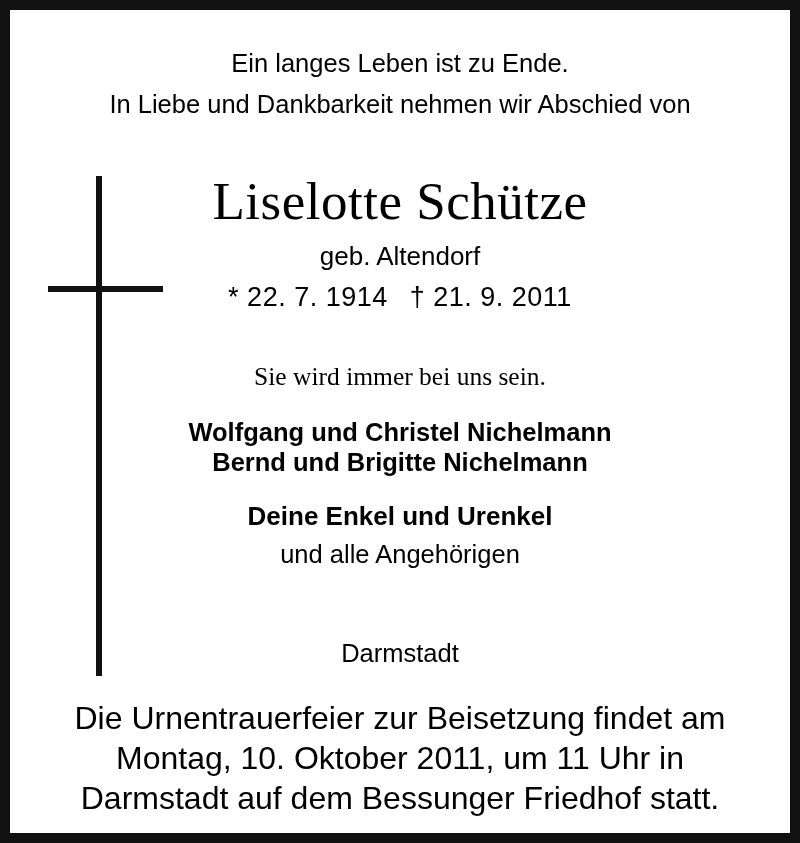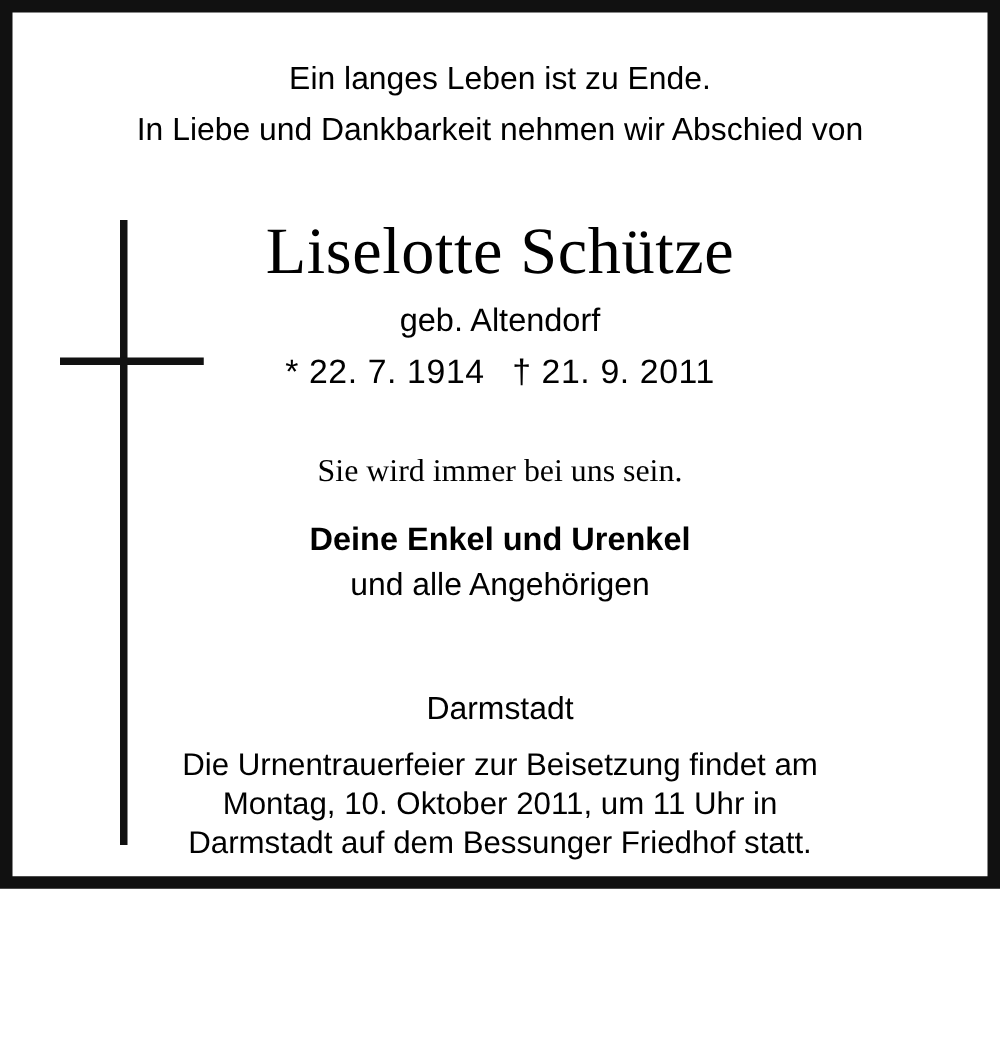--- a/index.html
+++ b/index.html
@@ -11,21 +11,21 @@
     width: 800px;
     height: 843px;
     font-family: "Liberation Sans", sans-serif;
     color: #000000;
     overflow: hidden;
   }
   .obituary {
     position: relative;
     box-sizing: border-box;
     width: 800px;
-    height: 711px;
+    height: 843px;
     background: #ffffff;
     border: 10px solid #111111;
     padding: 0;
   }
   .inner {
     position: relative;
     box-sizing: border-box;
     width: 100%;
     height: 100%;
     padding: 30px 36px 20px 36px;
@@ -107,22 +107,22 @@
   }
   .relatives {
     font-size: 25.5px;
     margin-top: 6px;
   }
   .city {
     font-size: 25.5px;
     margin-top: 68px;
   }
   .details {
-    font-size: 25px;
-    margin-top: 13px;
+    font-size: 32px;
+    margin-top: 29px;
     line-height: 1.25;
   }
 </style>
 </head>
 <body>
 
 <div class="obituary">
   <div class="inner">
 
     <div class="cross">
@@ -136,20 +136,24 @@
     <div class="name-block">
       <div class="name">Liselotte Schütze</div>
       <div class="maiden">geb. Altendorf</div>
       <div class="dates">
         <span>* 22. 7. 1914</span><span class="sep"></span><span>† 21. 9. 2011</span>
       </div>
     </div>
 
     <div class="line memorial">Sie wird immer bei uns sein.</div>
 
+    <div class="family">
+      <div>Wolfgang und Christel Nichelmann</div>
+      <div>Bernd und Brigitte Nichelmann</div>
+    </div>
 
     <div class="line family2">Deine Enkel und Urenkel</div>
 
     <div class="line relatives">und alle Angehörigen</div>
 
     <div class="line city">Darmstadt</div>
 
     <div class="details">
       <div>Die Urnentrauerfeier zur Beisetzung findet am</div>
       <div>Montag, 10. Oktober 2011, um 11 Uhr in</div>

